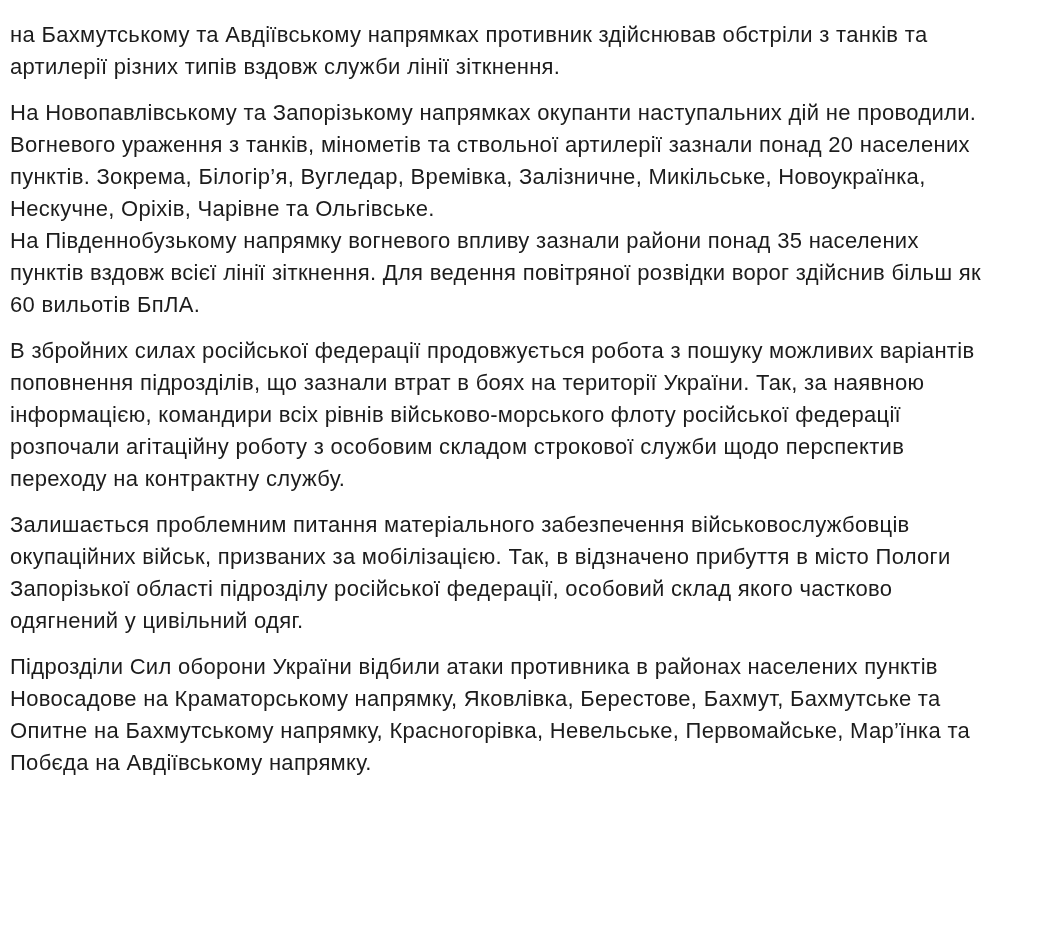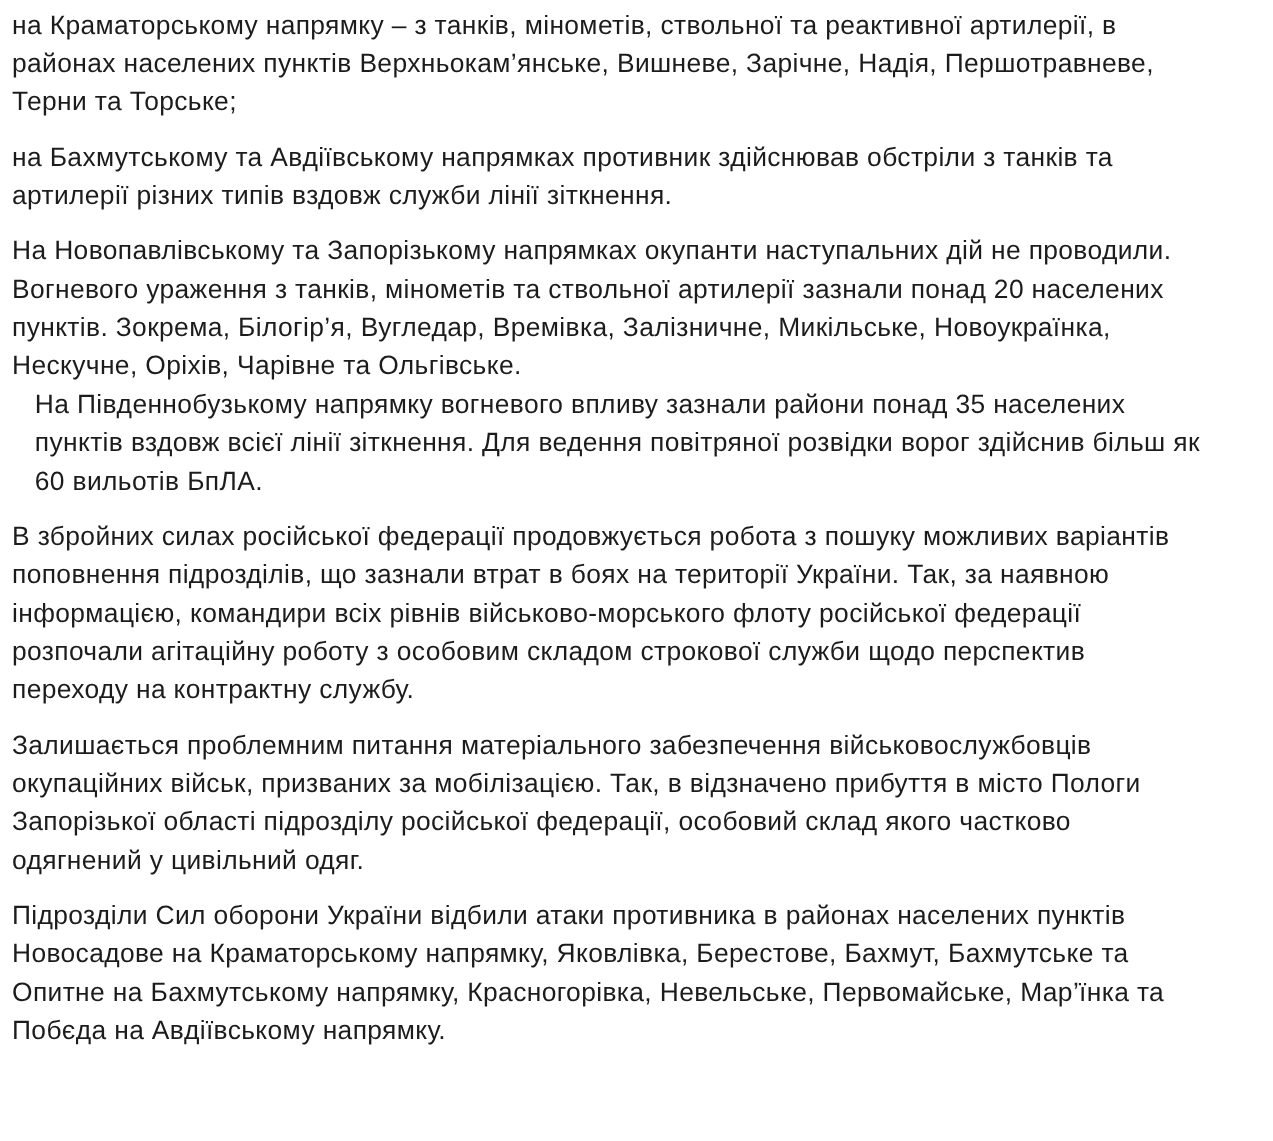--- a/index.html
+++ b/index.html
@@ -22,30 +22,26 @@
   }
   .para {
     margin: 14px 0 0 0;
     white-space: pre;  
   }
   .para.first {
     margin-top: 0;
   }
   .para.tight {
     margin-top: 0;  
-    margin-left: 19px;
   }
 </style>
 </head>
 <body>
 
 <div class="page">
-  <p class="para first">на Краматорському напрямку – з танків, мінометів, ствольної та реактивної артилерії, в
-районах населених пунктів Верхньокам’янське, Вишневе, Зарічне, Надія, Першотравневе,
-Терни та Торське;</p>
   <p class="para">на Бахмутському та Авдіївському напрямках противник здійснював обстріли з танків та
 артилерії різних типів вздовж служби лінії зіткнення.</p>
   <p class="para">На Новопавлівському та Запорізькому напрямках окупанти наступальних дій не проводили.
 Вогневого ураження з танків, мінометів та ствольної артилерії зазнали понад 20 населених
 пунктів. Зокрема, Білогір’я, Вугледар, Времівка, Залізничне, Микільське, Новоукраїнка,
 Нескучне, Оріхів, Чарівне та Ольгівське.</p>
   <p class="para tight">На Південнобузькому напрямку вогневого впливу зазнали райони понад 35 населених
 пунктів вздовж всієї лінії зіткнення. Для ведення повітряної розвідки ворог здійснив більш як
 60 вильотів БпЛА.</p>
   <p class="para">В збройних силах російської федерації продовжується робота з пошуку можливих варіантів

